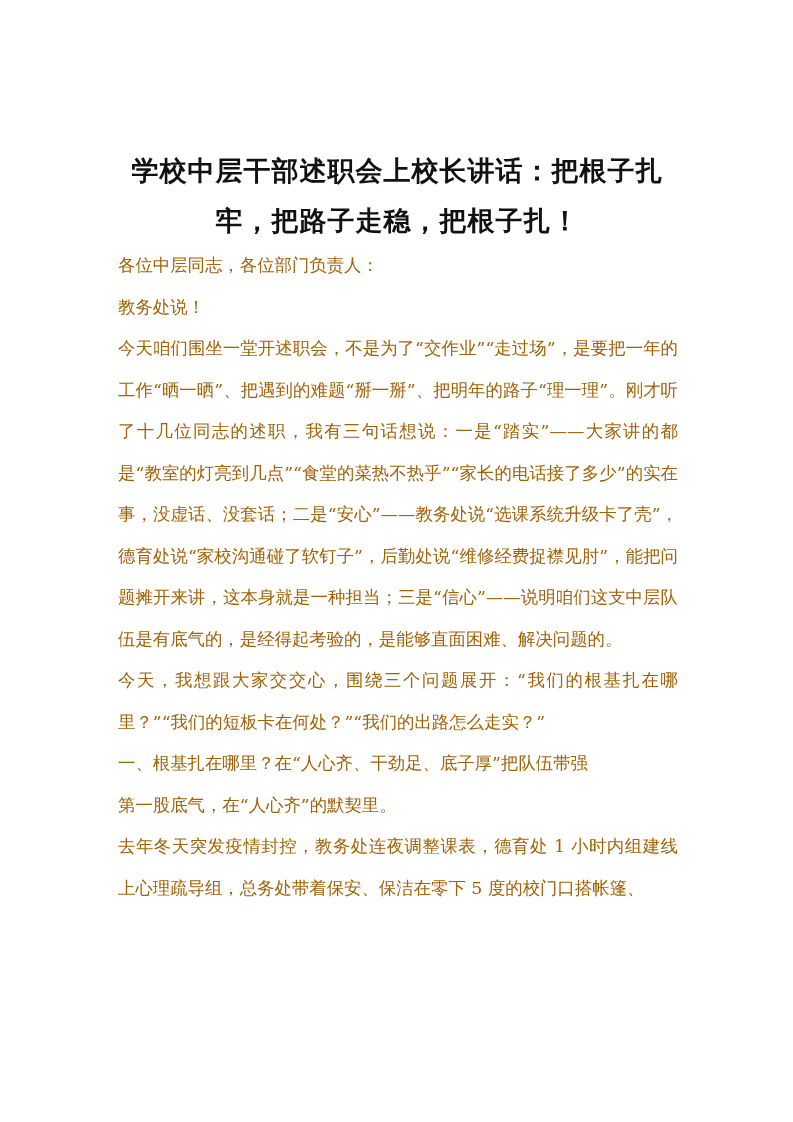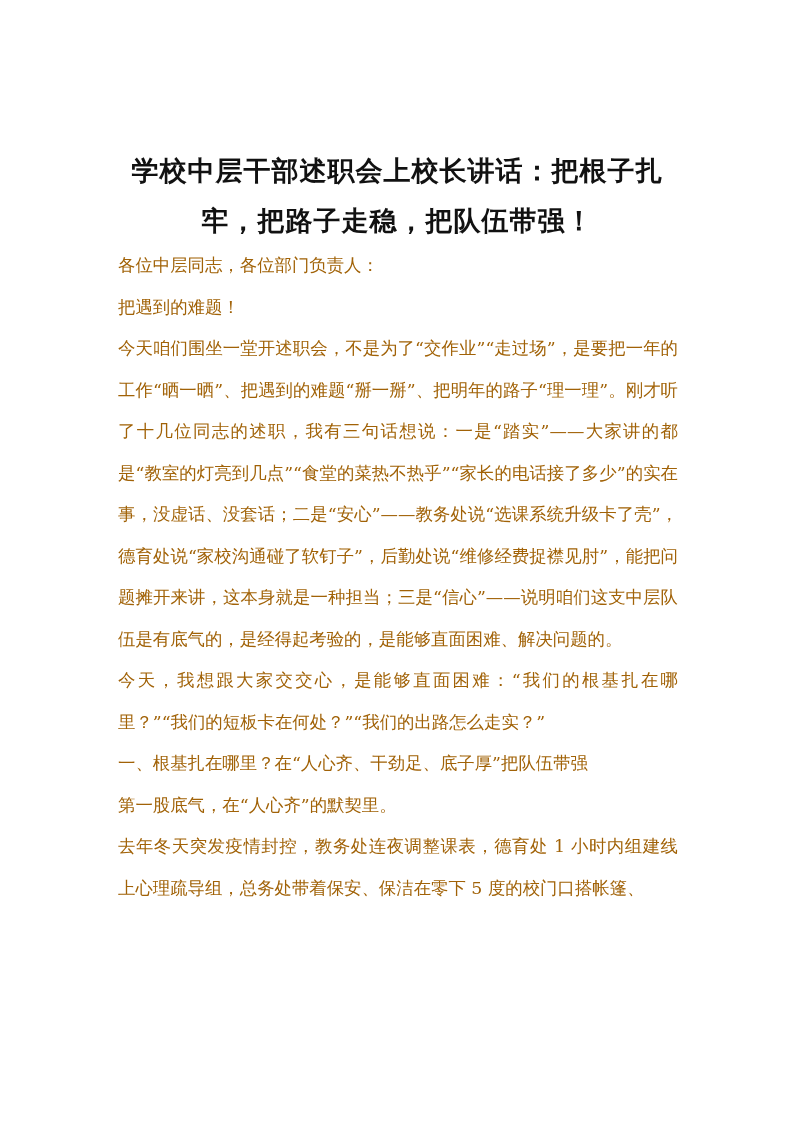--- a/index.html
+++ b/index.html
@@ -51,25 +51,25 @@
       color: #a16207;
       word-break: break-all;
     }
   </style>
 </head>
 <body>
 
 <div class="page">
   <h1 class="title">
     <span class="title-line">学校中层干部述职会上校长讲话：把根子扎</span>
-    <span class="title-line">牢，把路子走稳，把队伍带强！</span>
+    <span class="title-line">牢，把路子走稳，把根子扎！</span>
   </h1>
 
   <div class="body-text">
     <p class="para">各位中层同志，各位部门负责人：</p>
-    <p class="para">把遇到的难题！</p>
+    <p class="para">教务处说！</p>
     <p class="para">今天咱们围坐一堂开述职会，不是为了“交作业”“走过场”，是要把一年的工作“晒一晒”、把遇到的难题“掰一掰”、把明年的路子“理一理”。刚才听了十几位同志的述职，我有三句话想说：一是“踏实”——大家讲的都是“教室的灯亮到几点”“食堂的菜热不热乎”“家长的电话接了多少”的实在事，没虚话、没套话；二是“安心”——教务处说“选课系统升级卡了壳”，德育处说“家校沟通碰了软钉子”，后勤处说“维修经费捉襟见肘”，能把问题摊开来讲，这本身就是一种担当；三是“信心”——说明咱们这支中层队伍是有底气的，是经得起考验的，是能够直面困难、解决问题的。</p>
-    <p class="para">今天，我想跟大家交交心，是能够直面困难：“我们的根基扎在哪里？”“我们的短板卡在何处？”“我们的出路怎么走实？”</p>
+    <p class="para">今天，我想跟大家交交心，围绕三个问题展开：“我们的根基扎在哪里？”“我们的短板卡在何处？”“我们的出路怎么走实？”</p>
     <p class="para">一、根基扎在哪里？在“人心齐、干劲足、底子厚”把队伍带强</p>
     <p class="para">第一股底气，在“人心齐”的默契里。</p>
     <p class="para">去年冬天突发疫情封控，教务处连夜调整课表，德育处 1 小时内组建线上心理疏导组，总务处带着保安、保洁在零下 5 度的校门口搭帐篷、</p>
   </div>
 </div>
 
 </body></html>

